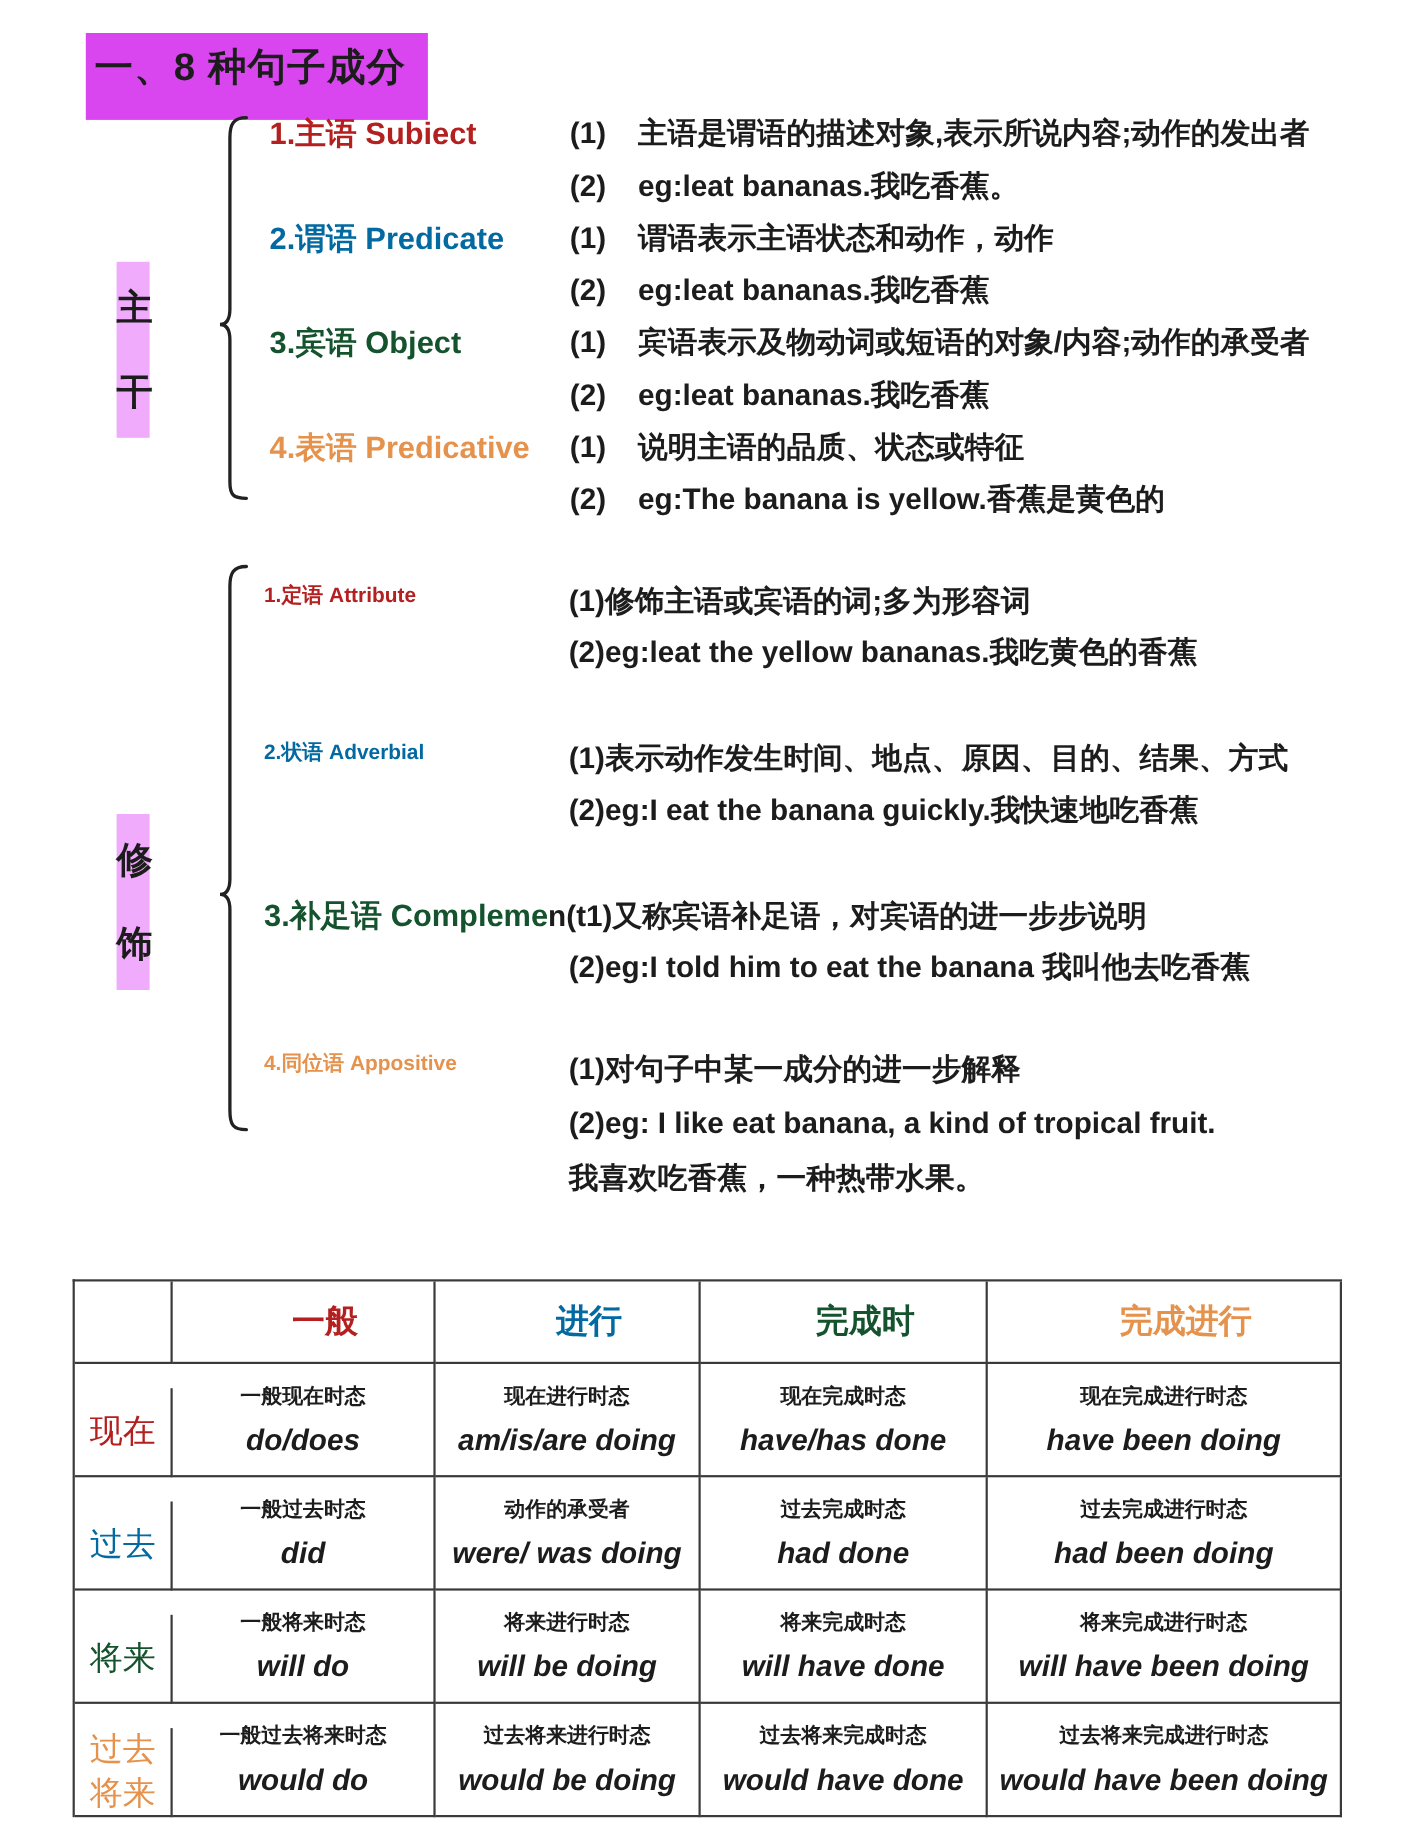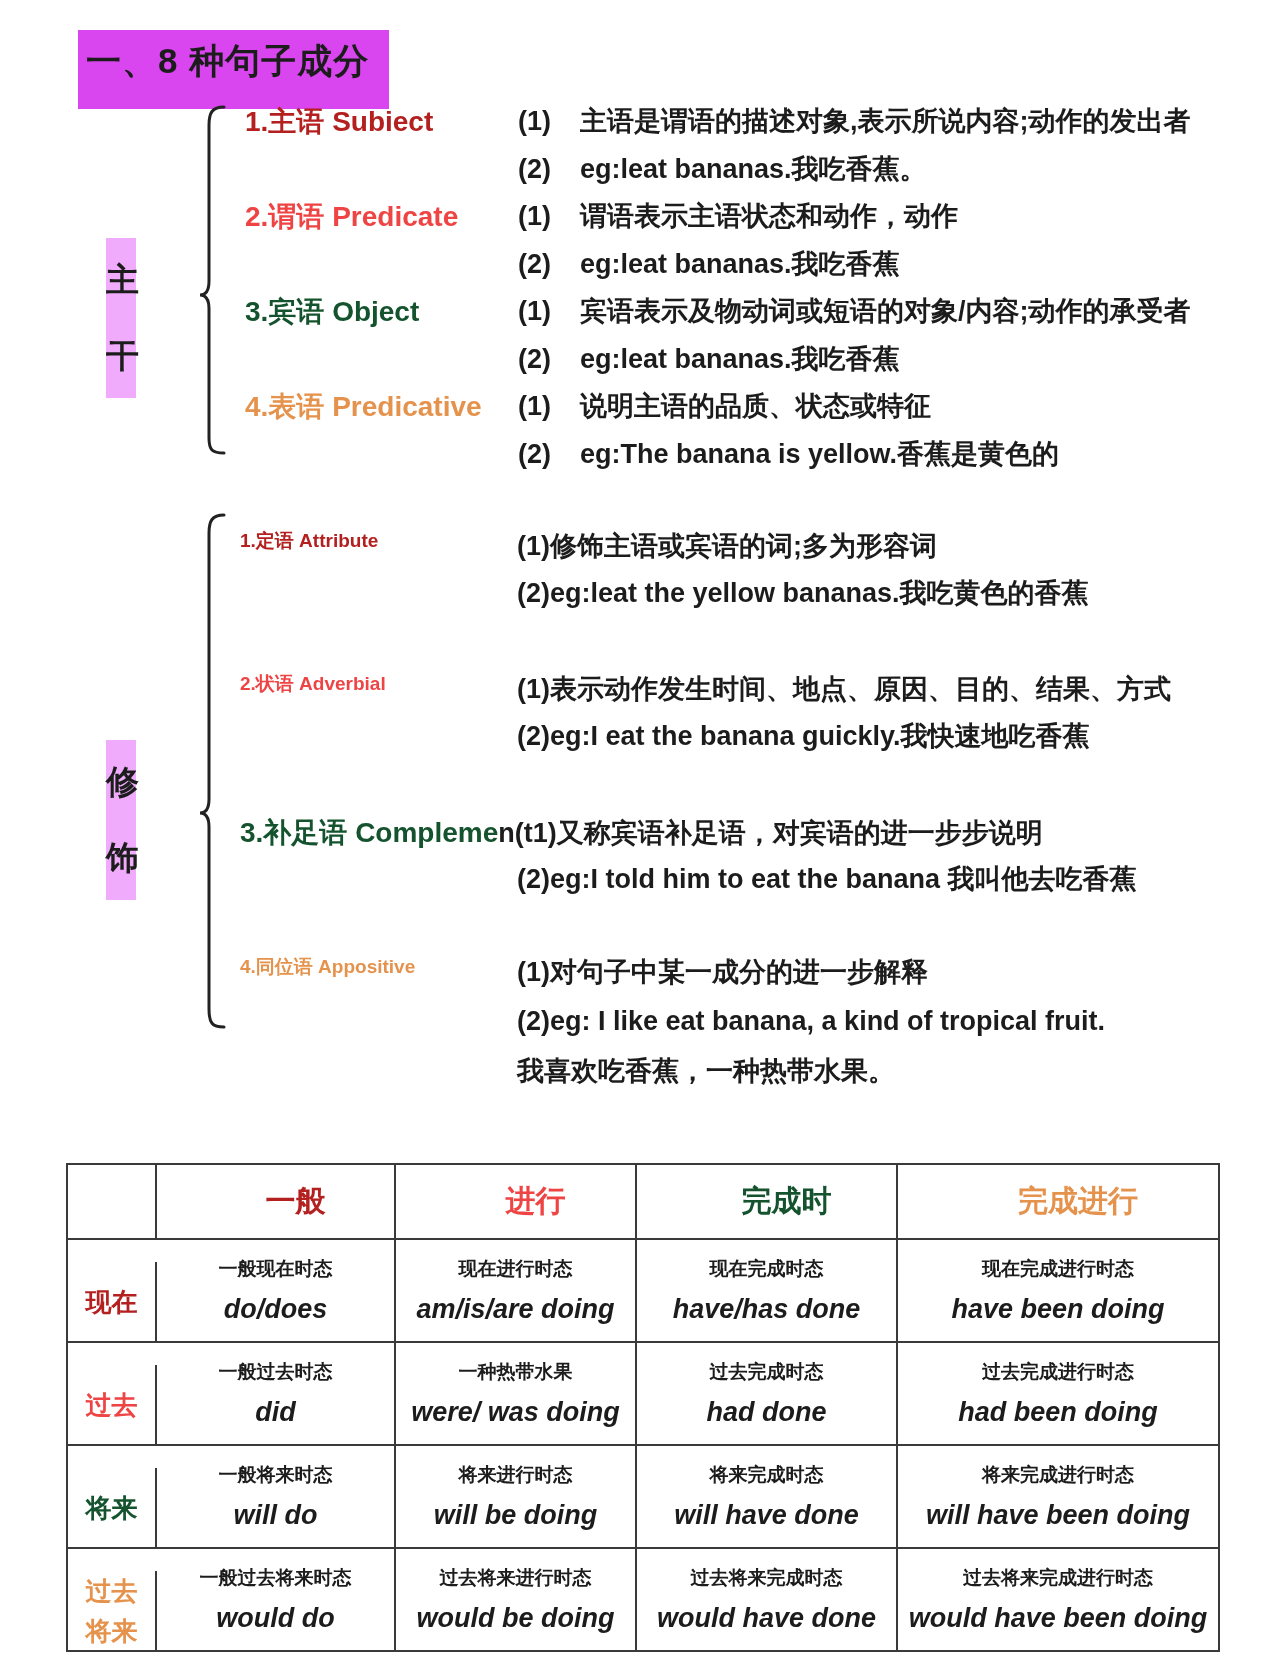--- a/index.html
+++ b/index.html
@@ -34,42 +34,42 @@
   
   .t-label{position:absolute;left:245px;font-size:28px;font-weight:bold;white-space:nowrap;}
   .t-line{position:absolute;left:518px;font-size:27px;font-weight:bold;white-space:nowrap;}
   .t-line .num{display:inline-block;width:62px;}
   .m-label{position:absolute;left:240px;font-size:19px;font-weight:bold;white-space:nowrap;}
   .m-line{position:absolute;left:517px;font-size:27px;font-weight:bold;white-space:nowrap;}
   .m-combined{position:absolute;left:240px;font-size:27px;font-weight:bold;white-space:nowrap;}
   .m-combined .lbl{font-size:28px;}
   
   .c-red{color:#b3201f;}
-  .c-green{color:#ef4444;}
+  .c-green{color:#0369a1;}
   .c-blue{color:#14532d;}
   .c-orange{color:#e5924c;}
   
   .tense-table{
     position:absolute;left:66px;top:1163px;
     display:grid;
     grid-template-columns:89px 239px 241px 261px 322px;
     grid-template-rows:75px 103px 103px 103px 103px;
     border-left:2px solid #3a3a3a;
     border-top:2px solid #3a3a3a;
   }
   .cell{
     border-right:2px solid #3a3a3a;
     border-bottom:2px solid #3a3a3a;
     display:flex;flex-direction:column;
     align-items:center;justify-content:center;
     text-align:center;
     padding-left:40px;
   }
   .cell.th{font-size:30px;font-weight:bold;}
-  .cell.rh{font-size:26px;font-weight:bold;line-height:40px;padding:0 6px;word-break:break-all;margin-top:22px;}
+  .cell.rh{font-size:30px;font-weight:normal;line-height:40px;padding:0 6px;word-break:break-all;margin-top:22px;}
   .cell.data{justify-content:space-evenly;padding:4px 2px;}
   .cell .cn{font-size:19px;font-weight:bold;}
   .cell .en{font-size:27px;font-style:italic;font-weight:600;}
 </style>
 </head>
 <body>
 
 <div class="page">
 
   <div class="title">一、8 种句子成分</div>
@@ -141,21 +141,21 @@
         <span class="cn">现在完成进行时态</span>
         <span class="en">have been doing</span>
       </div>
 
     <div class="cell rh c-green">过去</div>
     <div class="cell data">
         <span class="cn">一般过去时态</span>
         <span class="en">did</span>
       </div>
     <div class="cell data">
-        <span class="cn">一种热带水果</span>
+        <span class="cn">动作的承受者</span>
         <span class="en">were/ was doing</span>
       </div>
     <div class="cell data">
         <span class="cn">过去完成时态</span>
         <span class="en">had done</span>
       </div>
     <div class="cell data">
         <span class="cn">过去完成进行时态</span>
         <span class="en">had been doing</span>
       </div>

